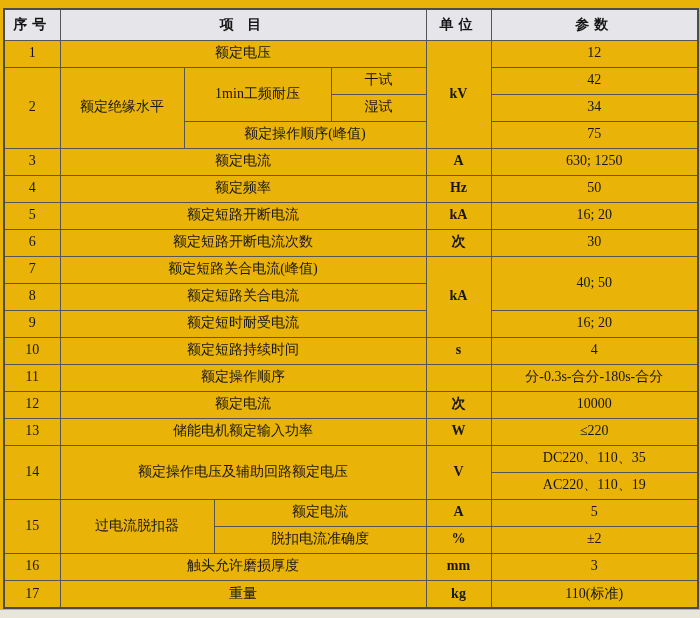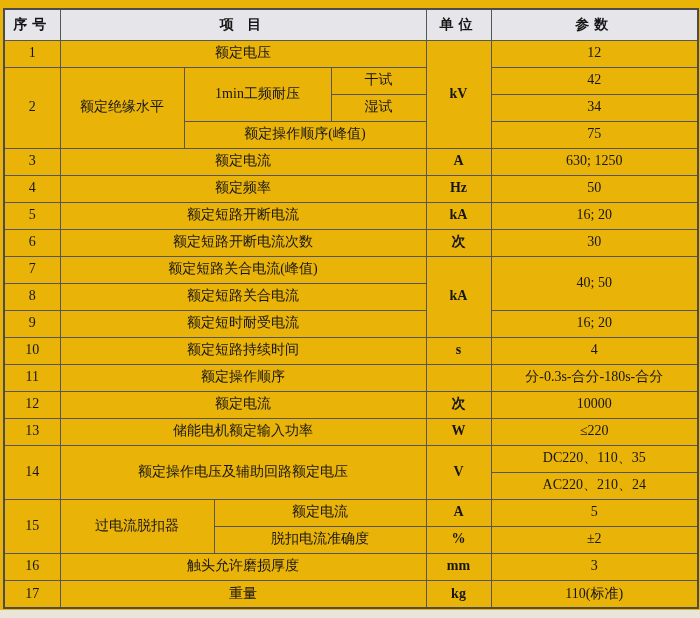--- a/index.html
+++ b/index.html
@@ -165,21 +165,21 @@
           <td class="unit">W</td>
           <td class="val">≤220</td>
         </tr>
         <tr>
           <td rowspan="2" class="num">14</td>
           <td colspan="4" rowspan="2">额定操作电压及辅助回路额定电压</td>
           <td rowspan="2" class="unit">V</td>
           <td class="val">DC220、110、35</td>
         </tr>
         <tr>
-          <td class="val">AC220、210、24</td>
+          <td class="val">AC220、110、19</td>
         </tr>
         <tr>
           <td rowspan="2" class="num">15</td>
           <td colspan="2" rowspan="2">过电流脱扣器</td>
           <td colspan="2" class="al2">额定电流</td>
           <td class="unit">A</td>
           <td class="val">5</td>
         </tr>
         <tr>
           <td colspan="2" class="al2">脱扣电流准确度</td>

